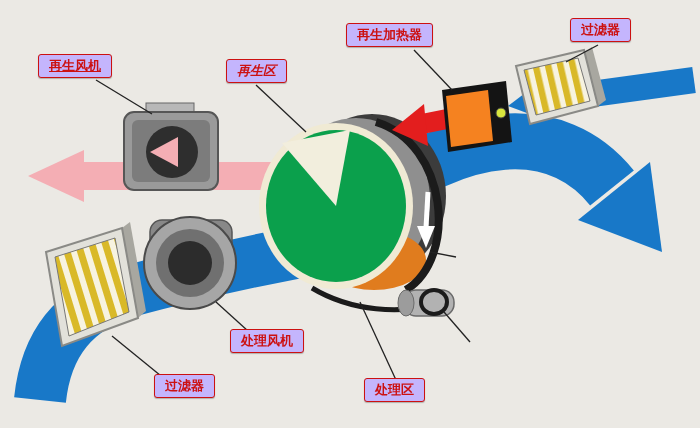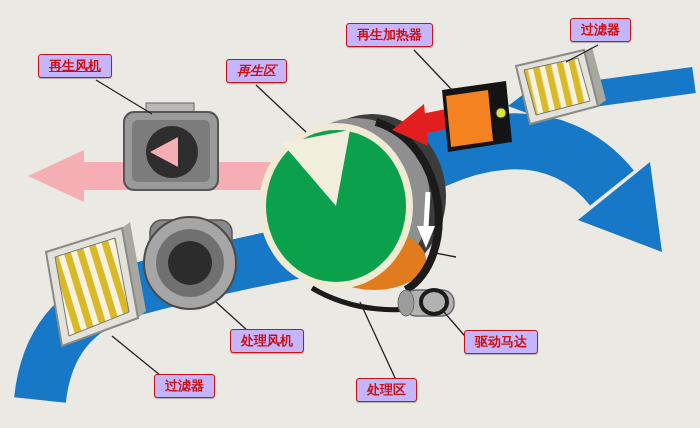--- a/index.html
+++ b/index.html
@@ -130,18 +130,17 @@
       <line x1="396" y1="380" x2="360" y2="302"></line>
       <line x1="248" y1="331" x2="216" y2="302"></line>
       <line x1="166" y1="380" x2="112" y2="336"></line>
     </g>
   </svg>
 
   <div class="callout" style="left:38px;top:54px;text-decoration:underline;">再生风机</div>
   <div class="callout" style="left:226px;top:59px;font-style:italic;">再生区</div>
   <div class="callout" style="left:346px;top:23px;">再生加热器</div>
   <div class="callout" style="left:570px;top:18px;">过滤器</div>
-  <div class="callout" style="left:464px;top:330px;">驱动马达</div>
-  <div class="callout" style="left:356px;top:378px;">处理区</div>
+  <div class="callout" style="left:364px;top:378px;">处理区</div>
   <div class="callout" style="left:230px;top:329px;">处理风机</div>
   <div class="callout" style="left:154px;top:374px;">过滤器</div>
 
 </div>
 
 </body></html>

